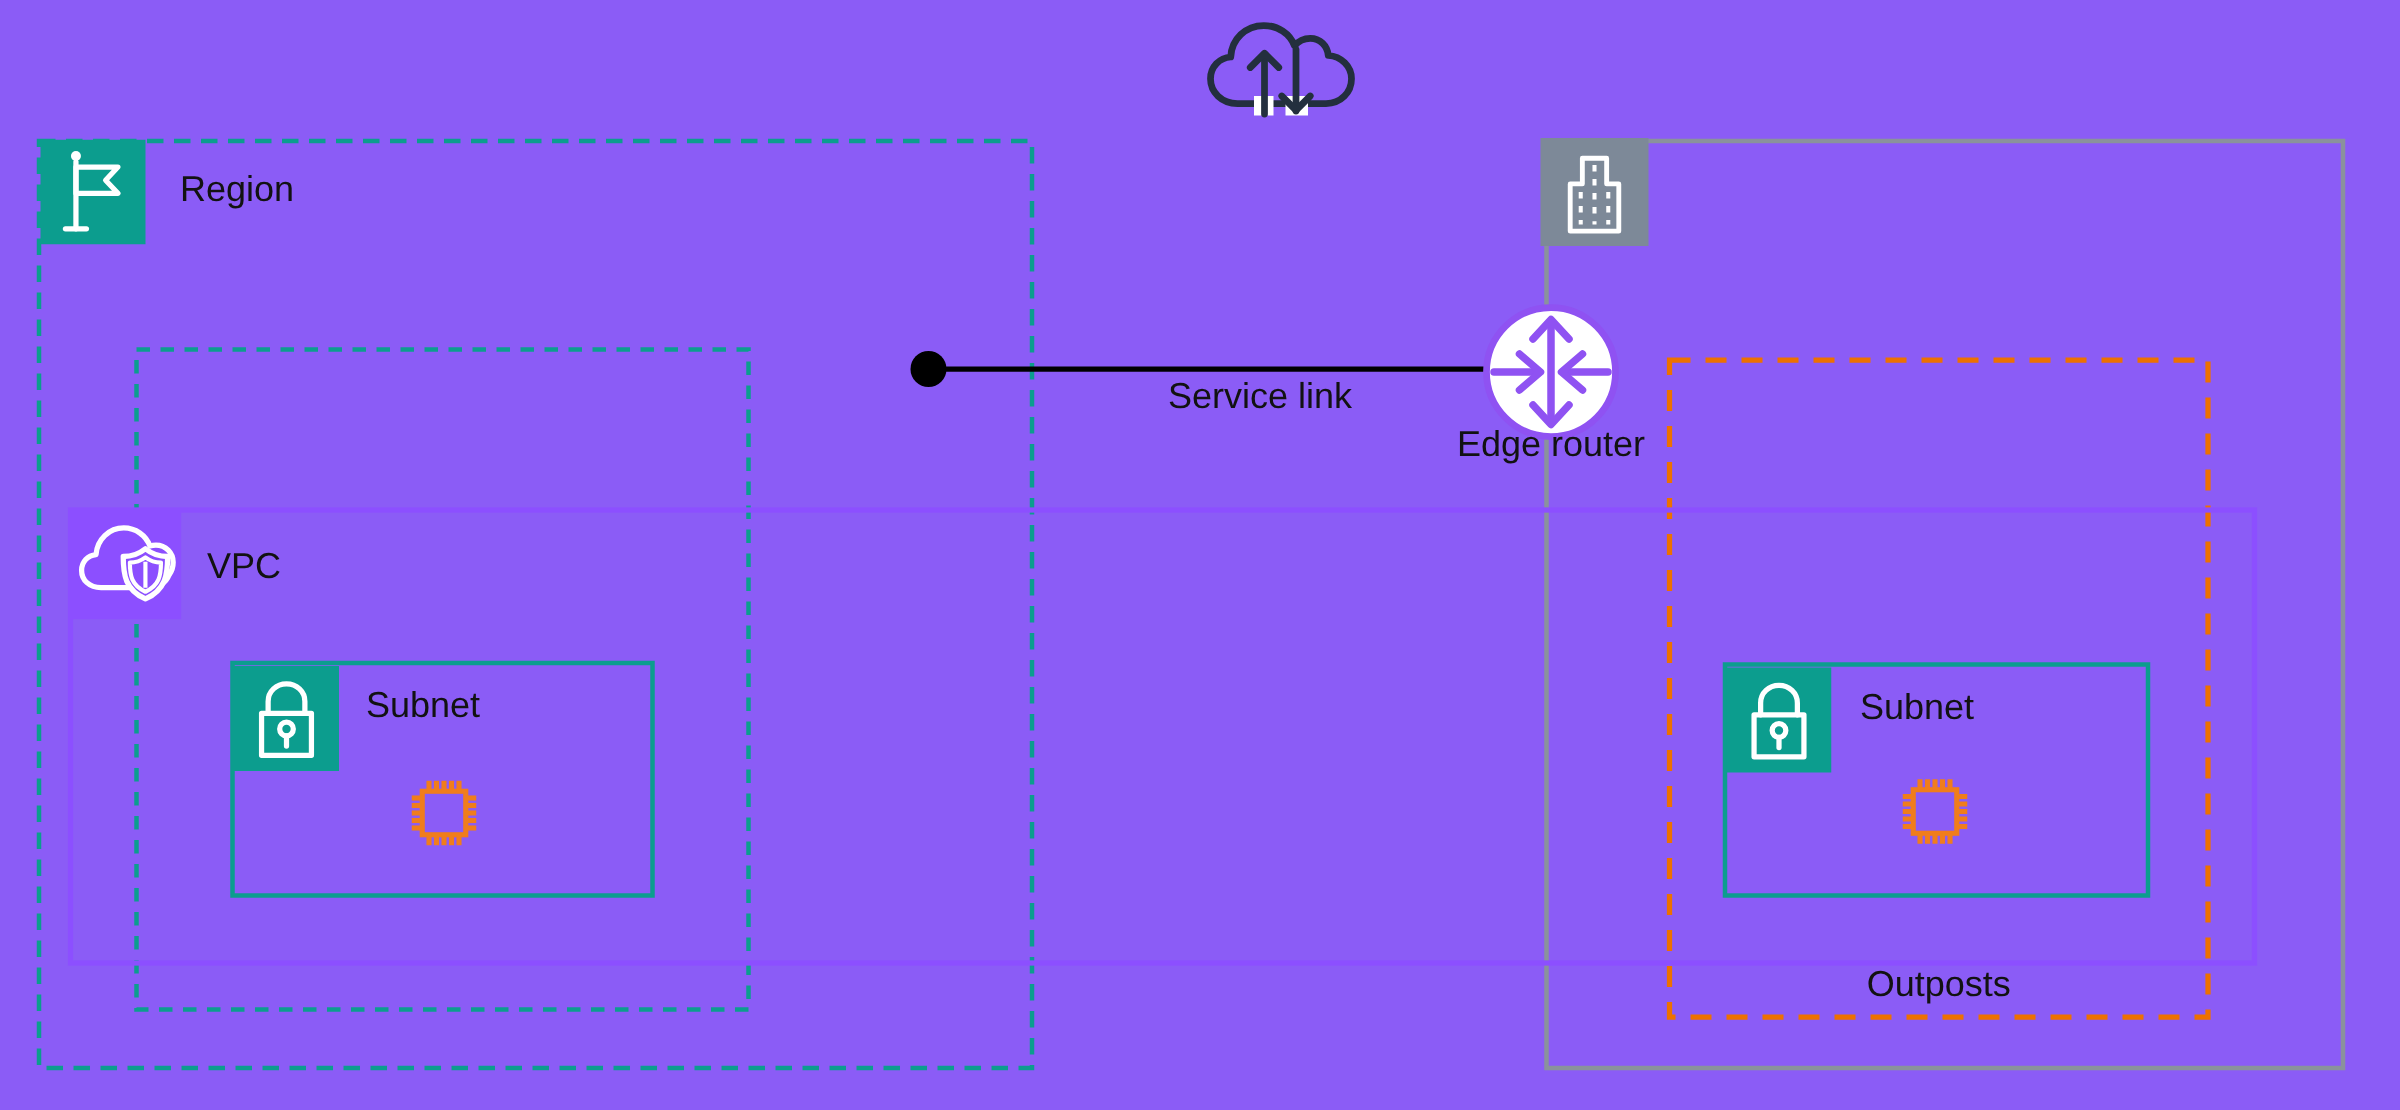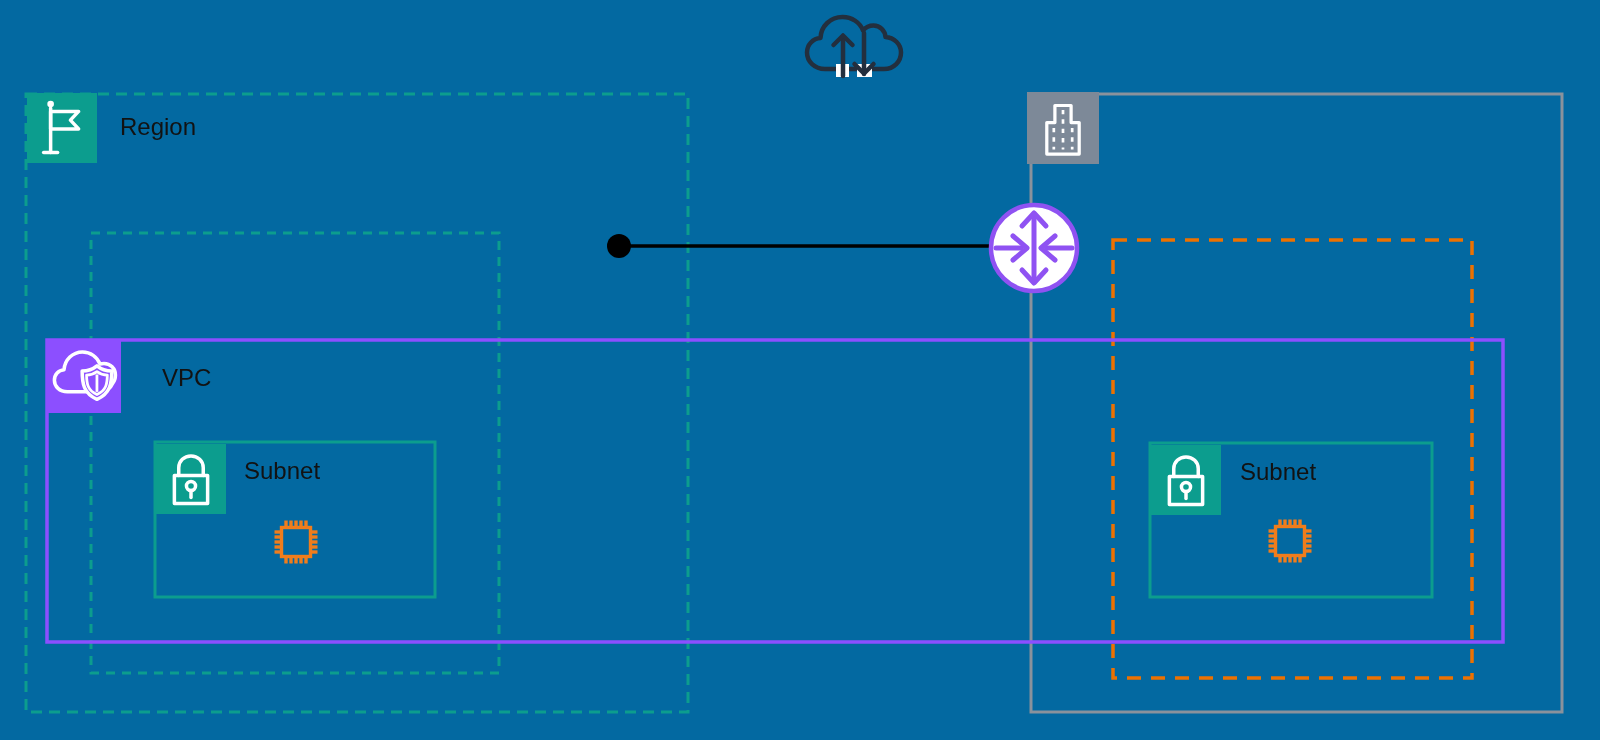--- a/index.html
+++ b/index.html
@@ -1,19 +1,19 @@
 <!DOCTYPE html>
 <html><head>
 <meta charset="utf-8">
 <style>
   html,body{margin:0;padding:0;background:#ffffff;}
   #canvas{
     position:relative;
     width:1600px;height:740px;
-    background:#0369a1;
+    background:#8b5cf6;
     font-family:"Liberation Sans", sans-serif;
     overflow:hidden;
   }
   #bg{position:absolute;left:0;top:0;}
   .label{
     position:absolute;
     color:#121212;
     font-size:24px;
     line-height:28px;
     white-space:nowrap;
@@ -185,17 +185,20 @@
             <line x1="40.5" y1="21" x2="47.5" y2="21"></line>
             <line x1="40.5" y1="26" x2="47.5" y2="26"></line>
             <line x1="40.5" y1="31" x2="47.5" y2="31"></line>
             <line x1="40.5" y1="36" x2="47.5" y2="36"></line>
         </g>
       </g>
     </svg>
   </div>
 
   <div class="label" style="left:120px;top:113px;">Region</div>
-  <div class="label" style="left:138px;top:364px;margin-left:24px;">VPC</div>
+  <div class="label" style="left:138px;top:364px;">VPC</div>
   <div class="label" style="left:244px;top:457px;">Subnet</div>
+  <div class="label centered" style="left:1113px;top:643px;width:359px;">Outposts</div>
   <div class="label" style="left:1240px;top:458px;">Subnet</div>
+  <div class="label centered" style="left:740px;top:251px;width:200px;">Service link</div>
+  <div class="label centered" style="left:914px;top:283px;width:240px;">Edge router</div>
 
 </div>
 
 </body></html>

